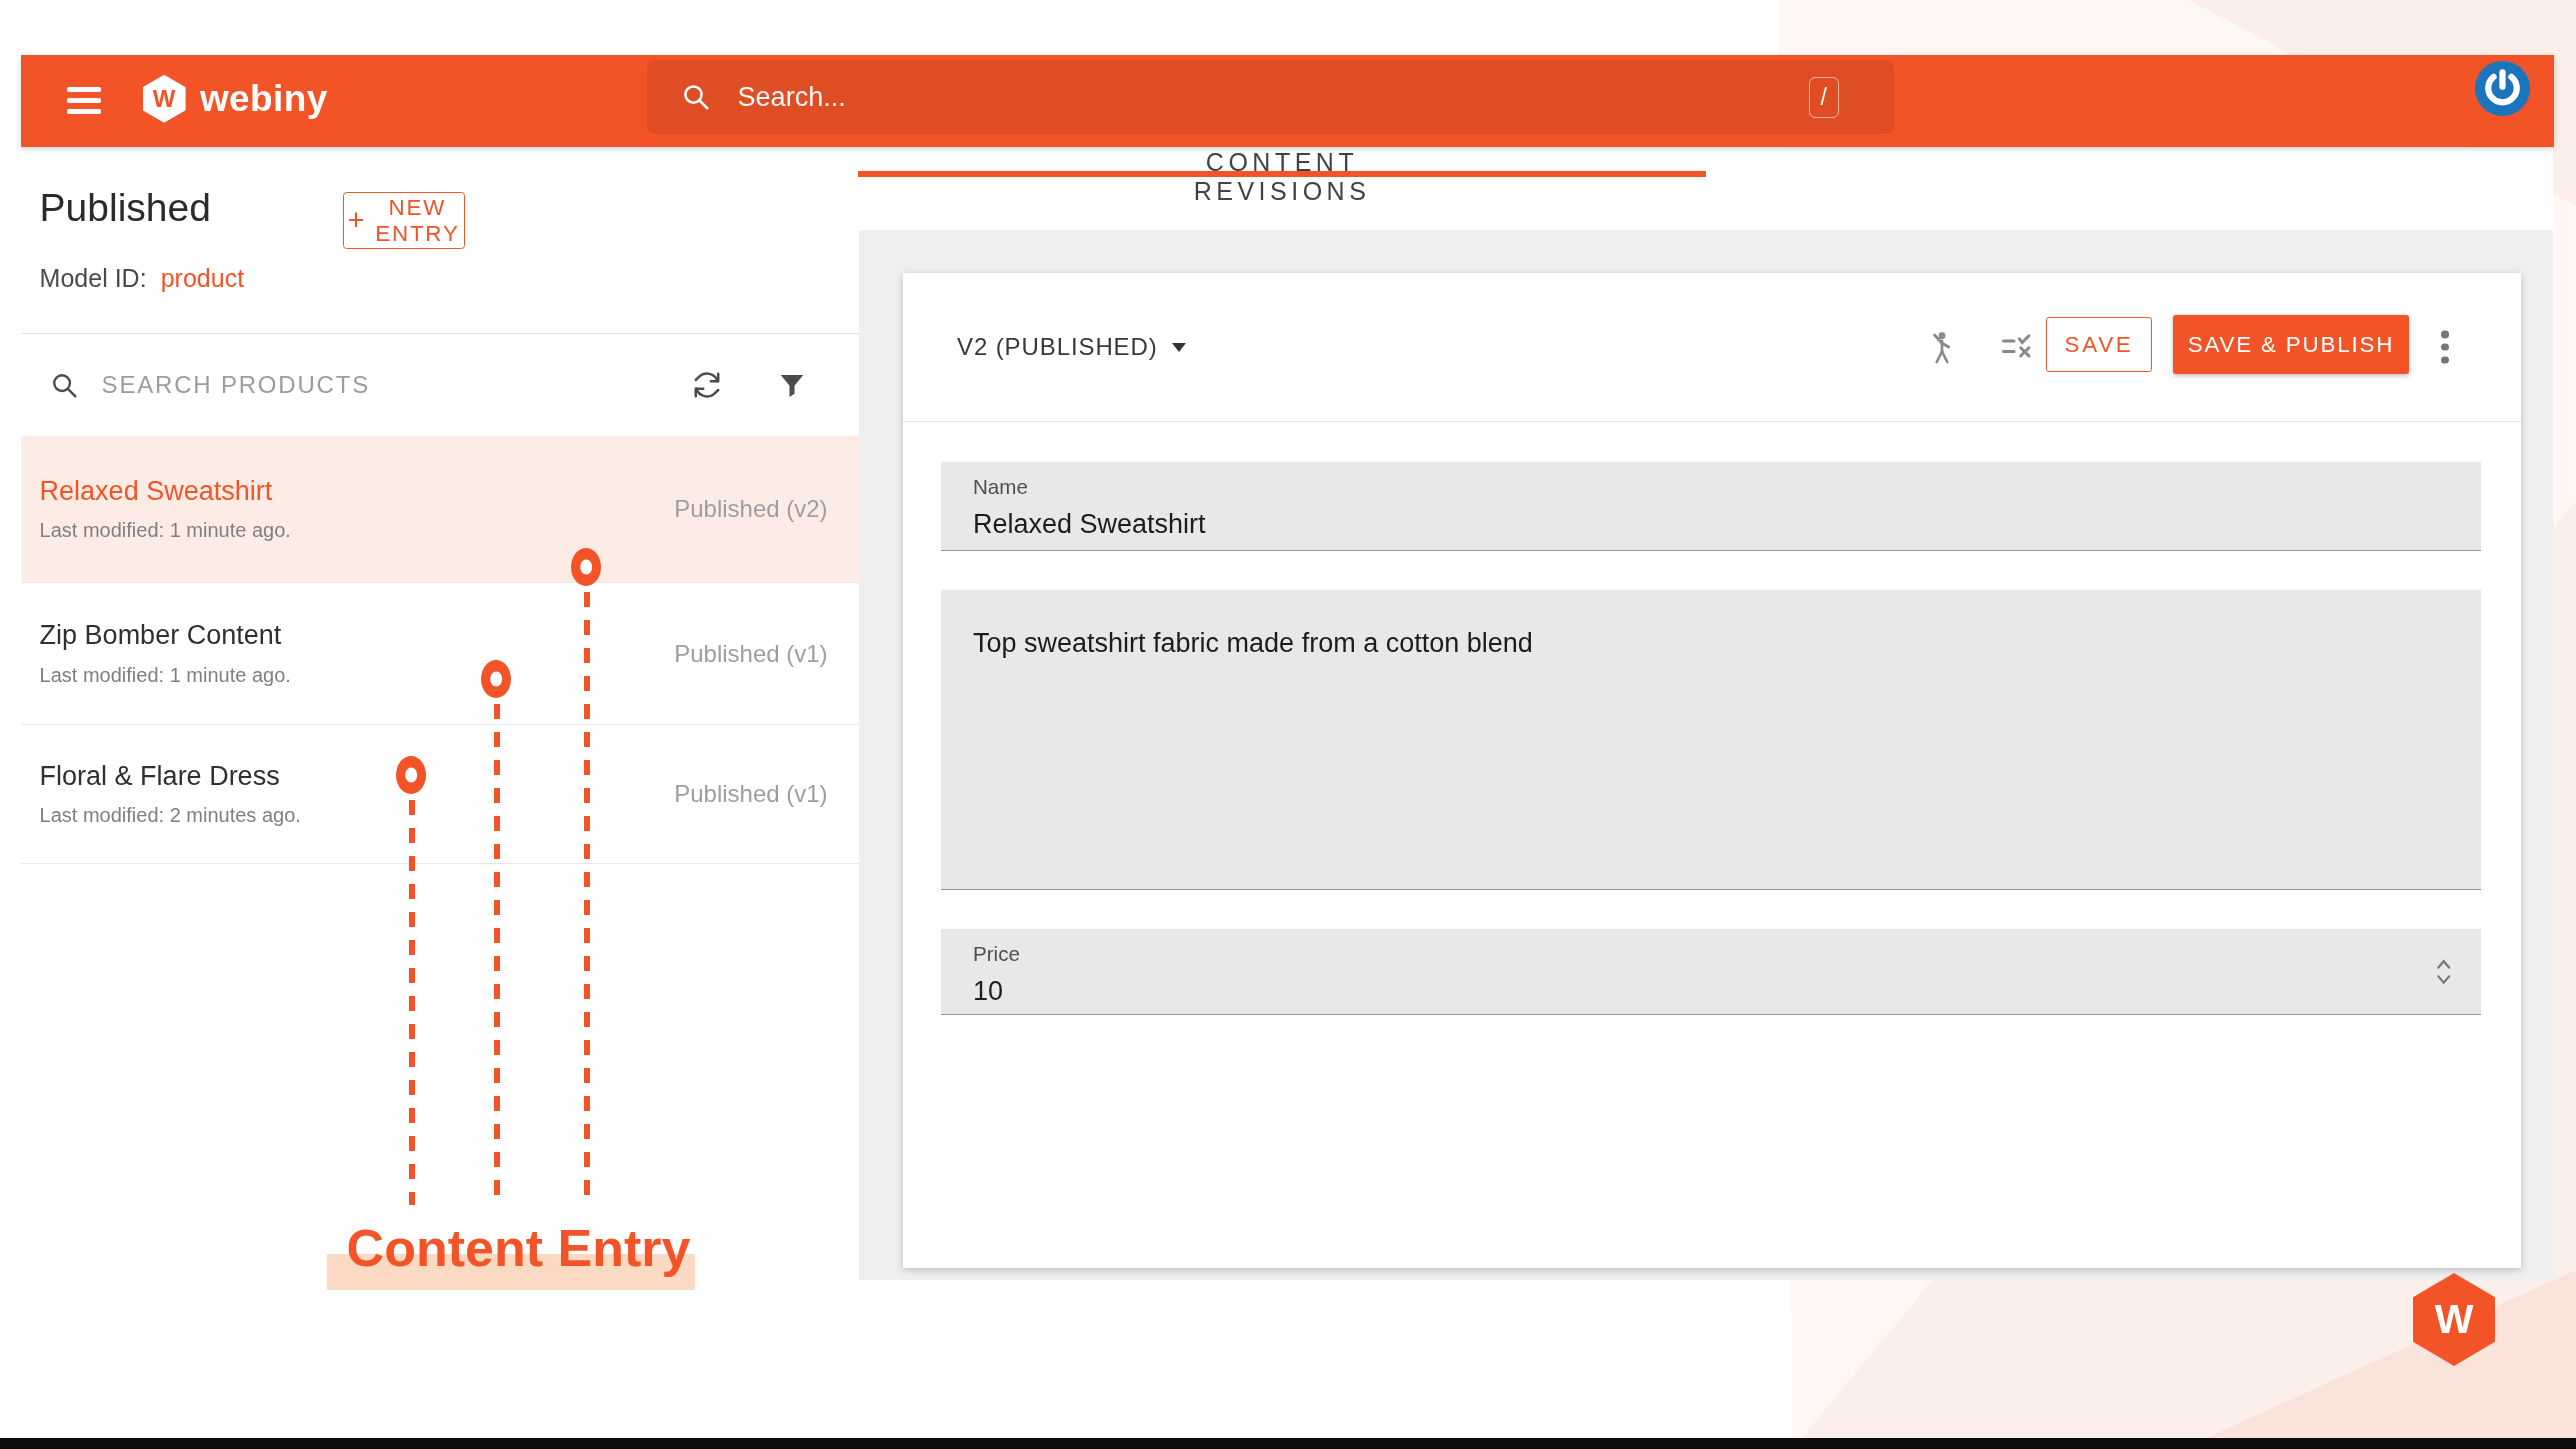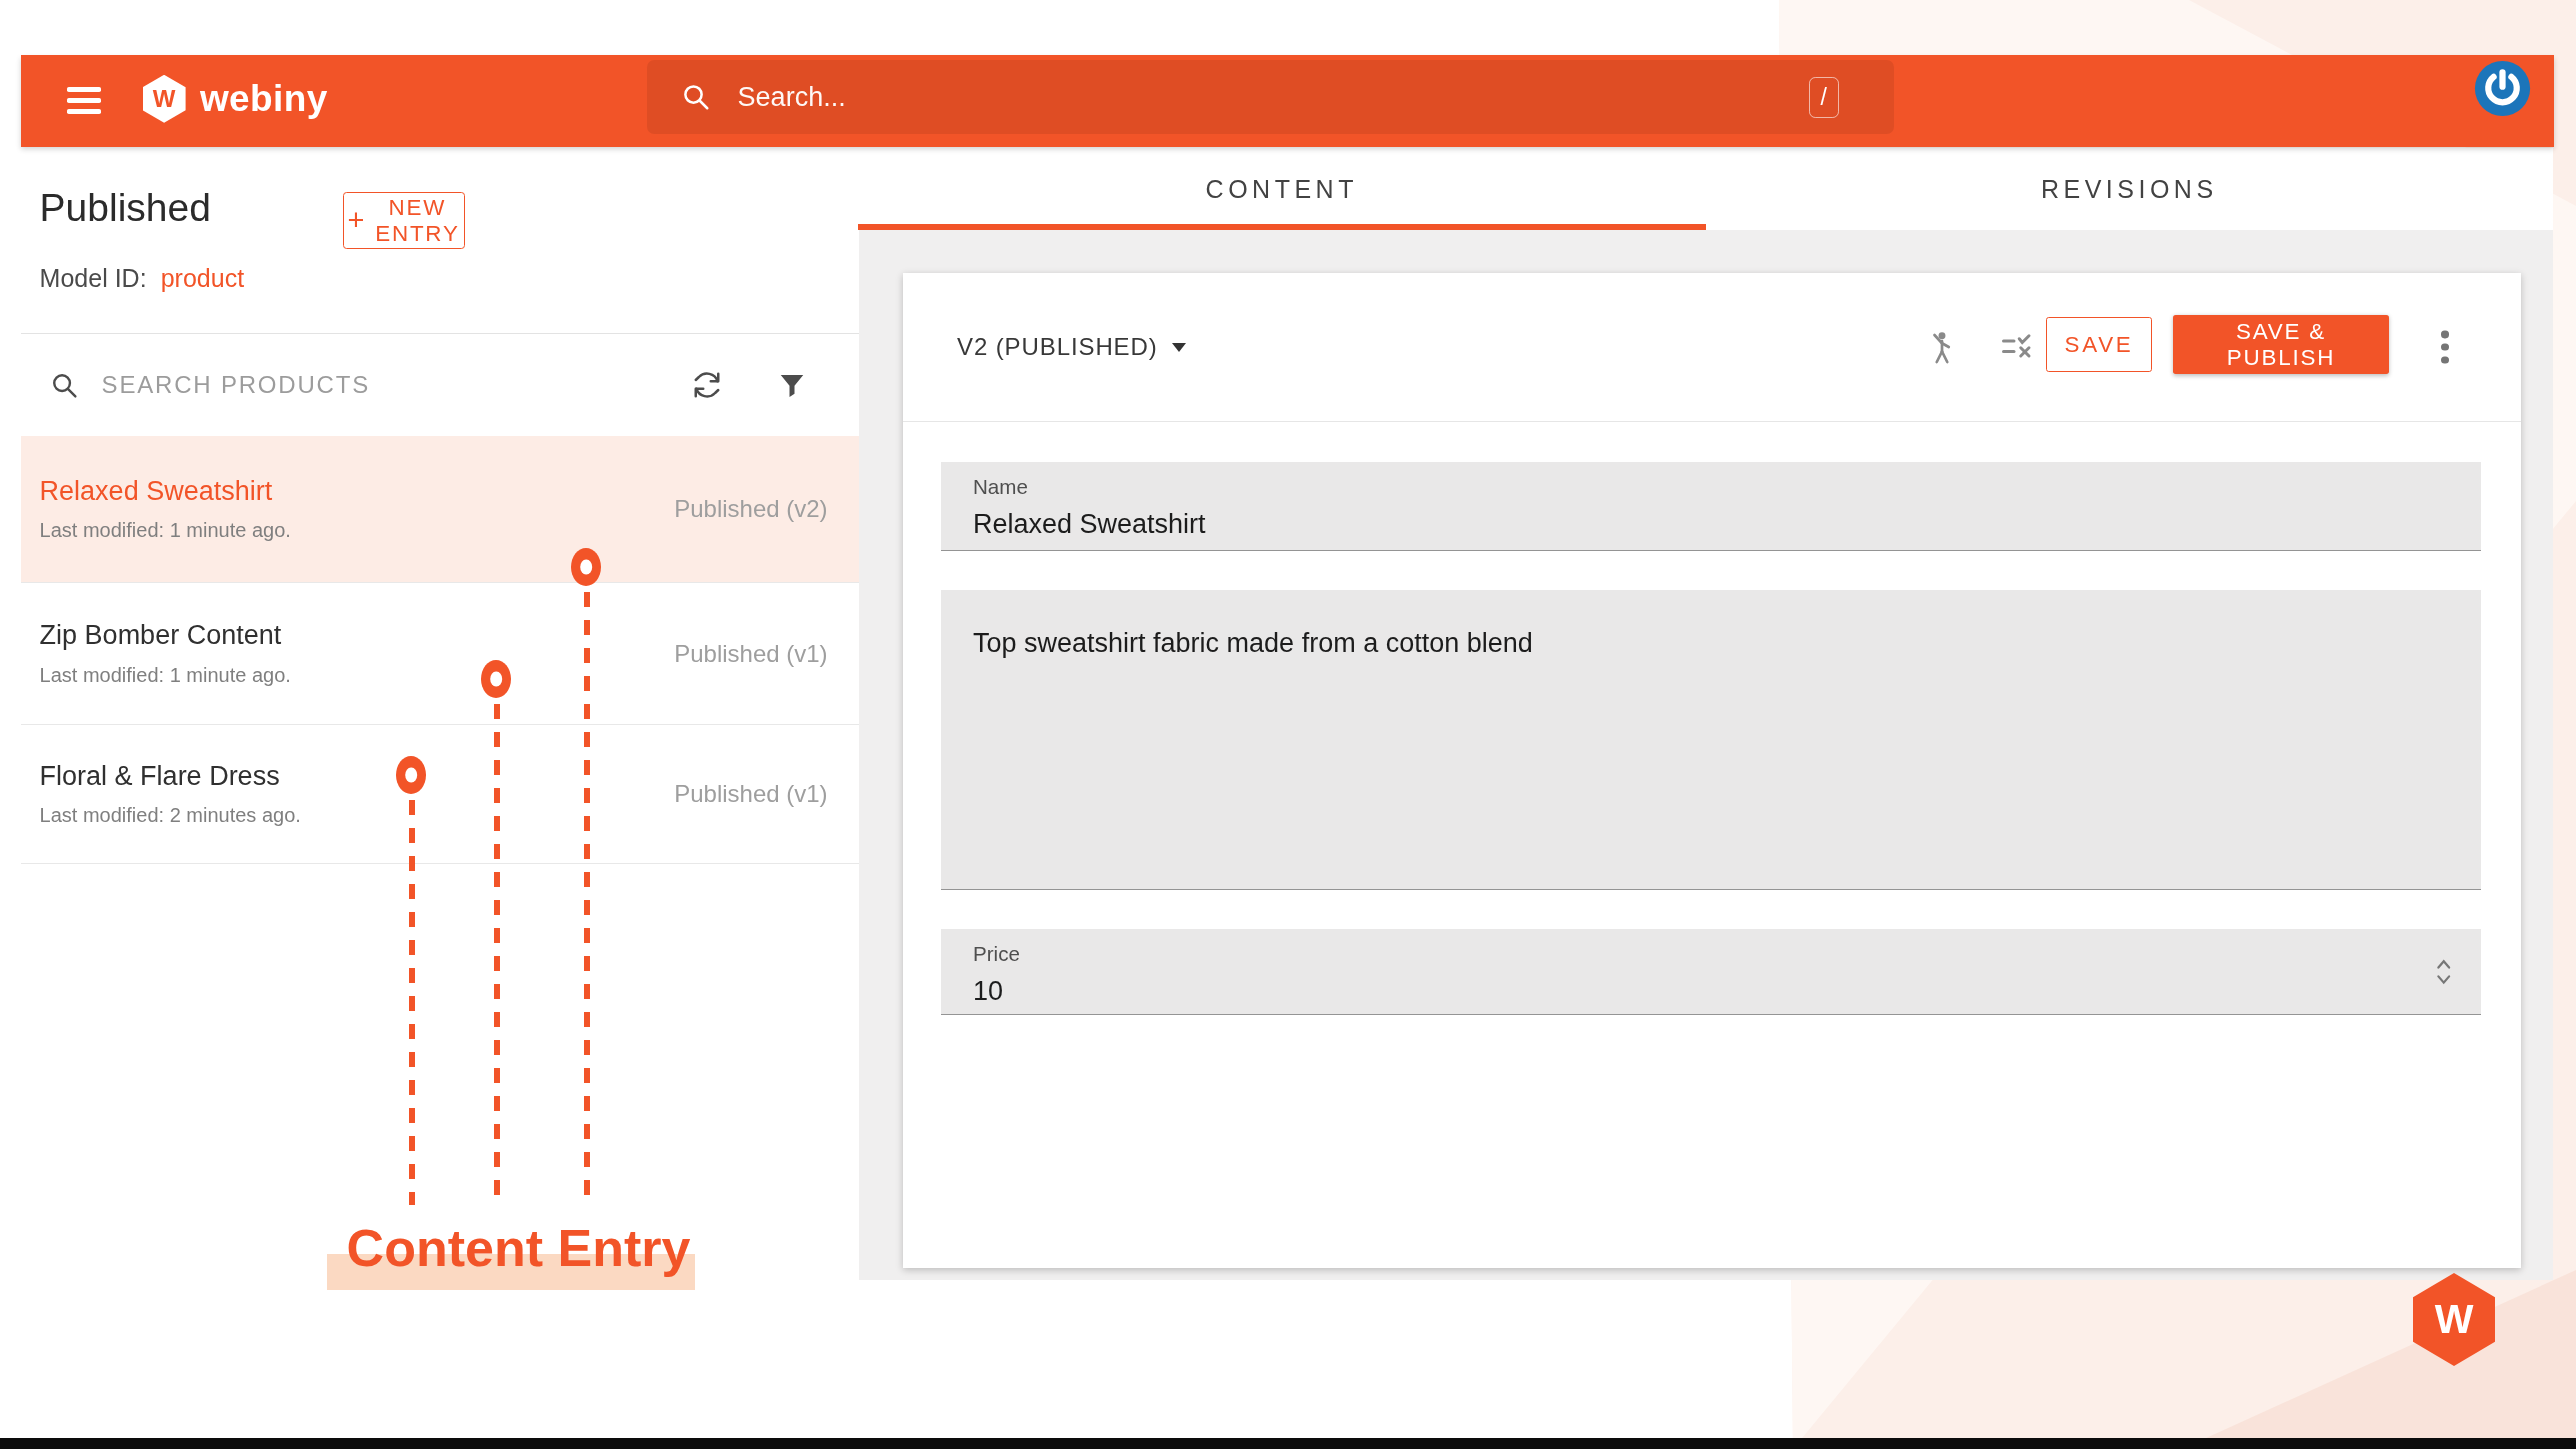--- a/index.html
+++ b/index.html
@@ -51,35 +51,35 @@
   .plist{position:absolute;left:0;top:288px;width:838px;}
   .pitem{position:relative;width:838px;display:flex;flex-direction:column;justify-content:center;
     padding-left:19px;border-bottom:0.9px solid #e8e8e8;cursor:pointer;background:#fff;}
   .pitem.selected{background:#fdece5;}
   .pitem .pname{font-size:27px;color:#303030;}
   .pitem.selected .pname{color:#f25428;}
   .pitem .pmod{font-size:20px;color:#7f7f7f;margin-top:12.5px;}
   .pitem .pstatus{position:absolute;right:31px;top:50%;transform:translateY(-50%);font-size:24px;color:#9e9e9e;}
 
   
-  .tabbar{position:absolute;left:858px;top:148px;width:1695px;height:82px;background:#ffffff;display:flex;z-index:2;}
+  .tabbar{position:absolute;left:858px;top:148px;width:1695px;height:82px;background:#ffffff;display:flex;z-index:2;flex-direction:column;}
   .tab{width:848px;display:flex;align-items:center;justify-content:center;font-size:25px;letter-spacing:4.5px;color:#424242;cursor:pointer;position:relative;}
   .tab.active::after{content:"";position:absolute;left:0;bottom:0;width:848px;height:6.3px;background:#f25428;}
   .main-bg{position:absolute;left:858px;top:230px;width:1695px;height:1050px;background:#f0efef;z-index:1;}
   .card{position:absolute;left:45px;top:43px;width:1618px;height:995px;background:#ffffff;box-shadow:0 1.8px 7.2px rgba(0,0,0,.22);}
   .form-head{position:relative;width:100%;height:149px;border-bottom:0.9px solid #e6e6e6;}
   .version-select{position:absolute;left:54px;top:50%;transform:translateY(-50%);display:flex;align-items:center;gap:14.3px;cursor:pointer;}
   .version-select .vtxt{font-size:24px;letter-spacing:0.9px;color:#383838;}
   .caret-down{width:0;height:0;border-left:7.2px solid transparent;border-right:7.2px solid transparent;border-top:9px solid #333;}
   .head-icon{position:absolute;top:50%;transform:translateY(-50%);width:36px;height:36px;color:#8a8a8a;cursor:pointer;}
   .icon-person{left:1021px;}
   .icon-checklist{left:1096px;}
   .btn-save{position:absolute;left:1143px;top:44px;width:106px;height:55px;background:#fff;border:1.8px solid #f25428;border-radius:2.7px;
     color:#f25428;font-size:22.4px;letter-spacing:2.7px;display:flex;align-items:center;justify-content:center;cursor:pointer;}
-  .btn-save-publish{position:absolute;left:1270px;top:42px;width:216px;height:59px;background:#f25428;border:none;border-radius:2.7px;
+  .btn-save-publish{position:absolute;left:1270px;top:42px;width:236px;height:59px;background:#f25428;border:none;border-radius:2.7px;
     color:#ffffff;font-size:22.4px;letter-spacing:1.8px;display:flex;align-items:center;justify-content:center;cursor:pointer;
     box-shadow:0 1.8px 4.5px rgba(0,0,0,.25);}
   .kebab{position:absolute;left:1533px;top:50%;transform:translateY(-50%);display:flex;flex-direction:column;gap:5.4px;padding:5.4px;cursor:pointer;}
   .kebab i{width:7.2px;height:7.2px;border-radius:50%;background:#757575;}
 
   .field{position:absolute;left:38px;width:1540px;background:#e9e8e8;border-bottom:1.8px solid #949494;padding:12.5px 0 0 32px;}
   .field-label{font-size:20.6px;color:#4f4f4f;}
   .field-value{font-size:27px;color:#1c1c1c;margin-top:10.7px;}
   .f-name{top:189px;height:89px;}
   .f-desc{top:317px;height:300px;}

